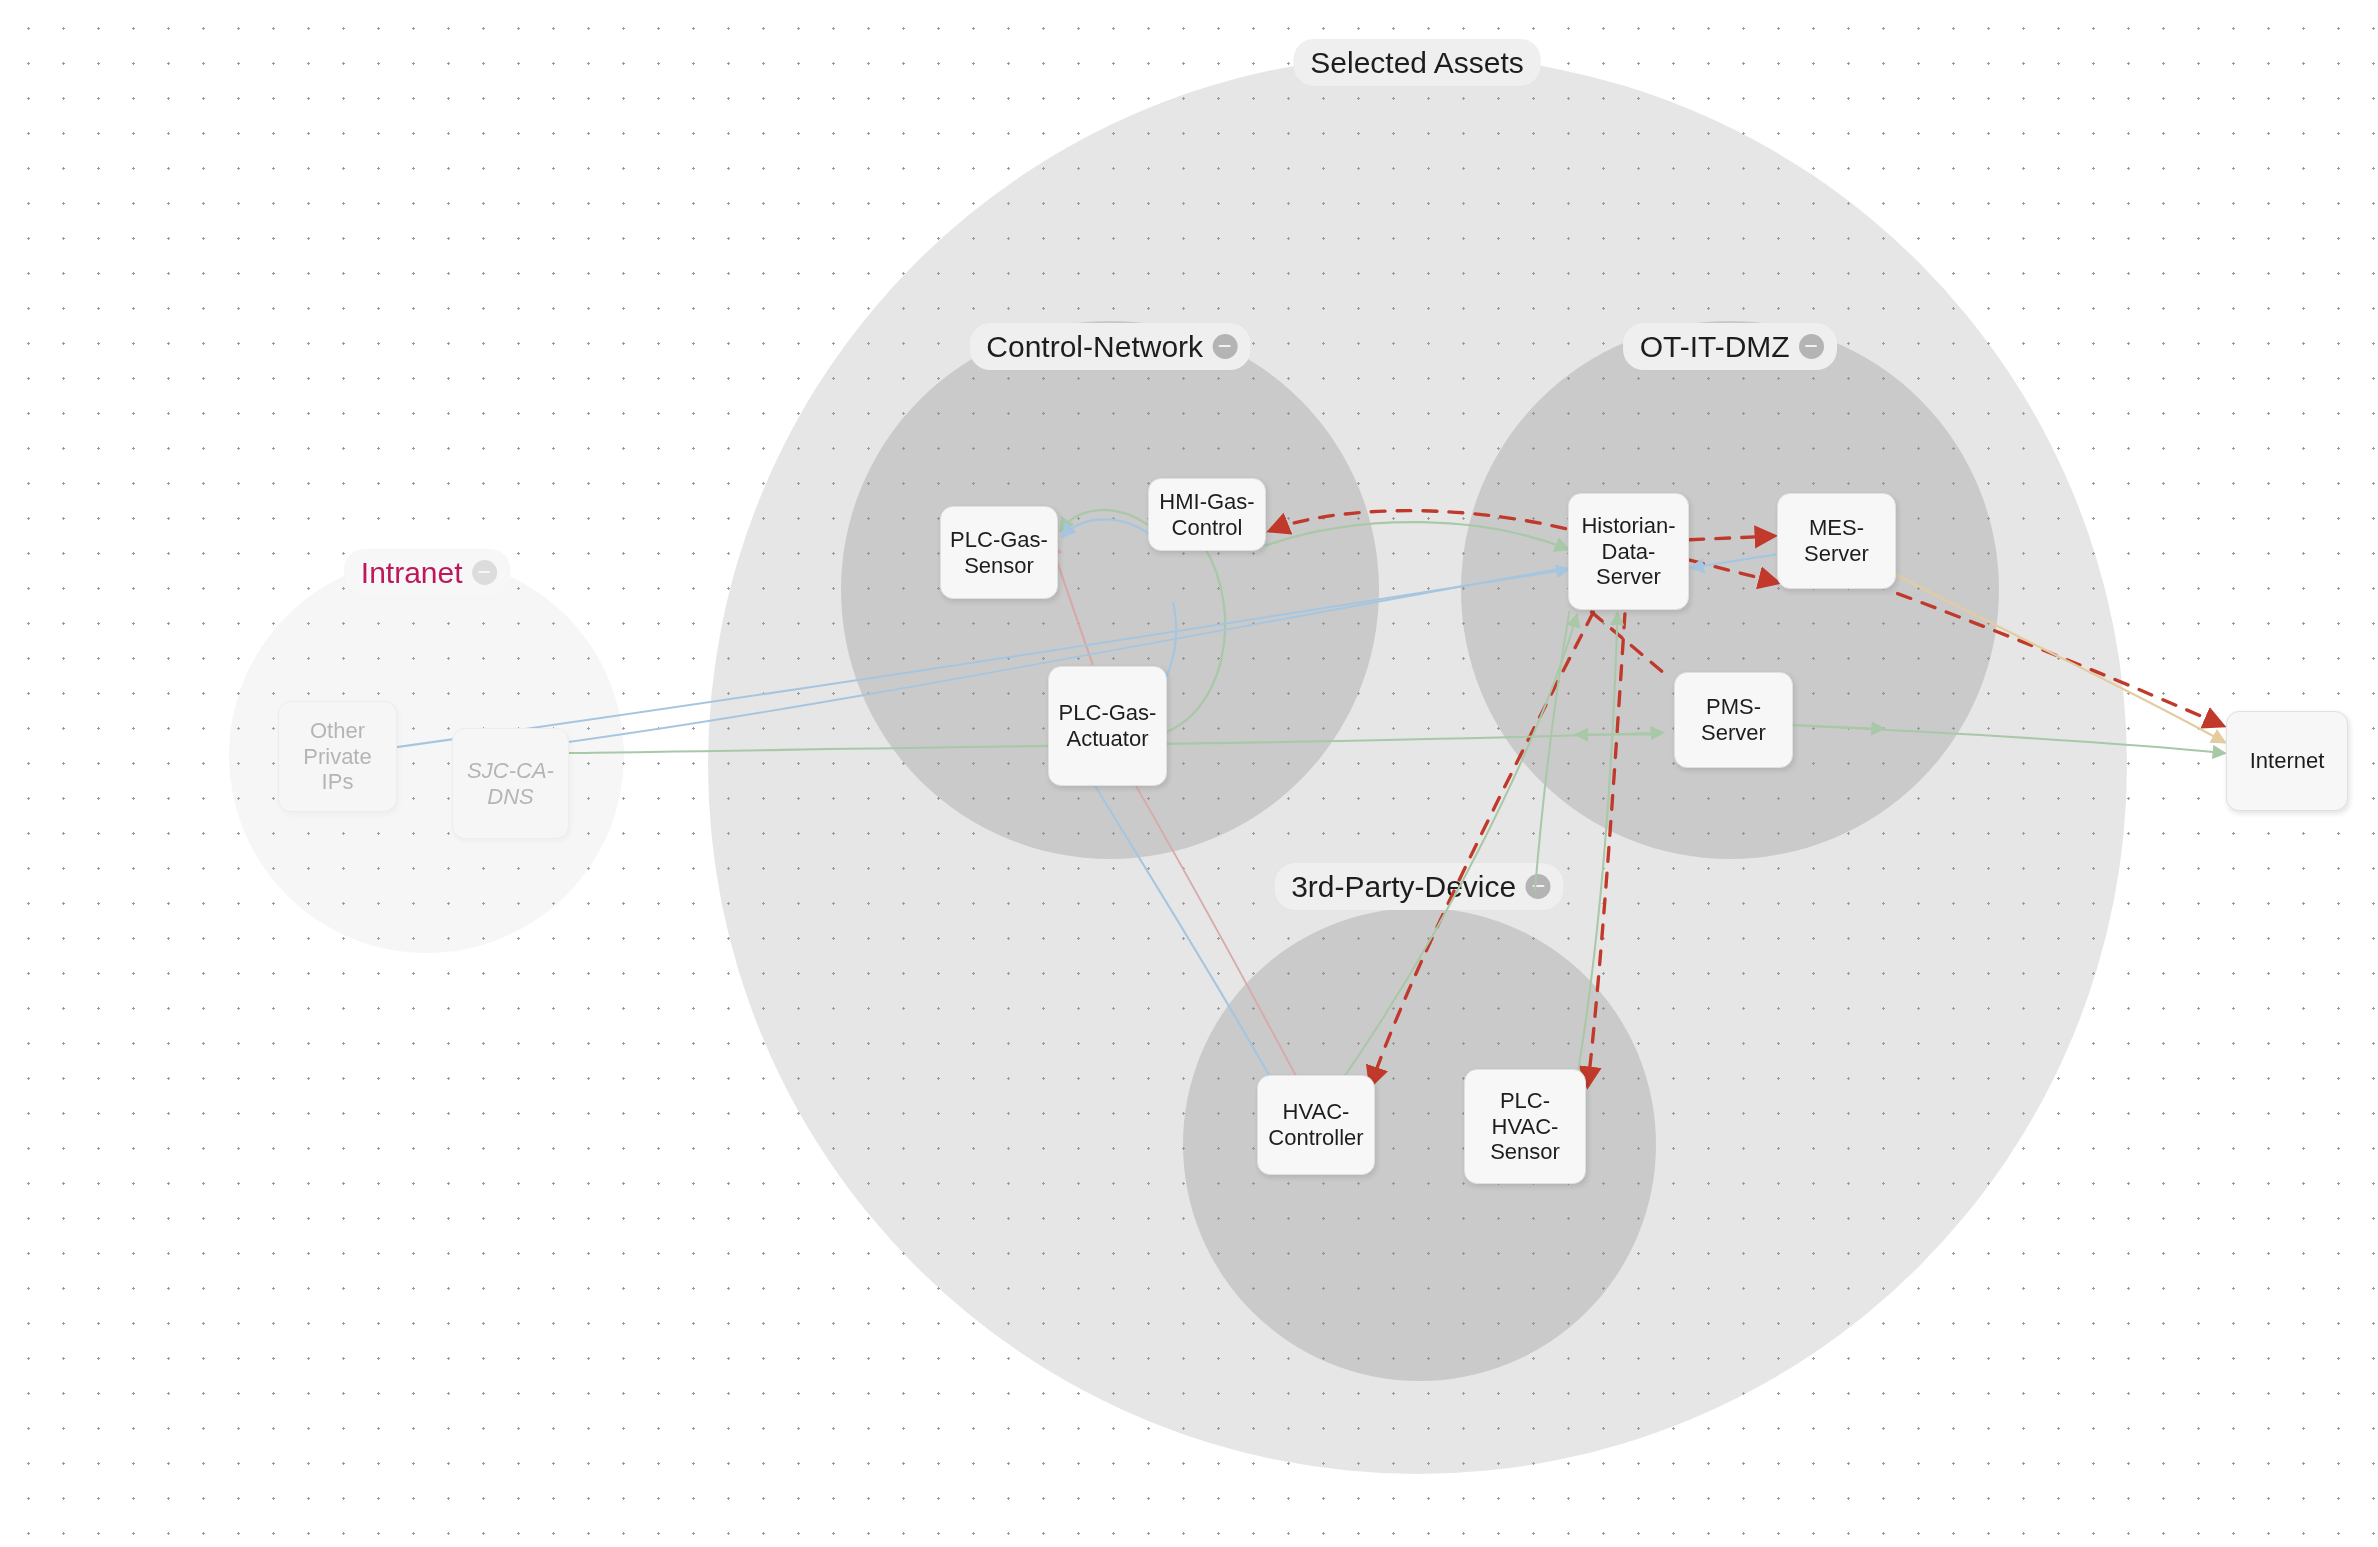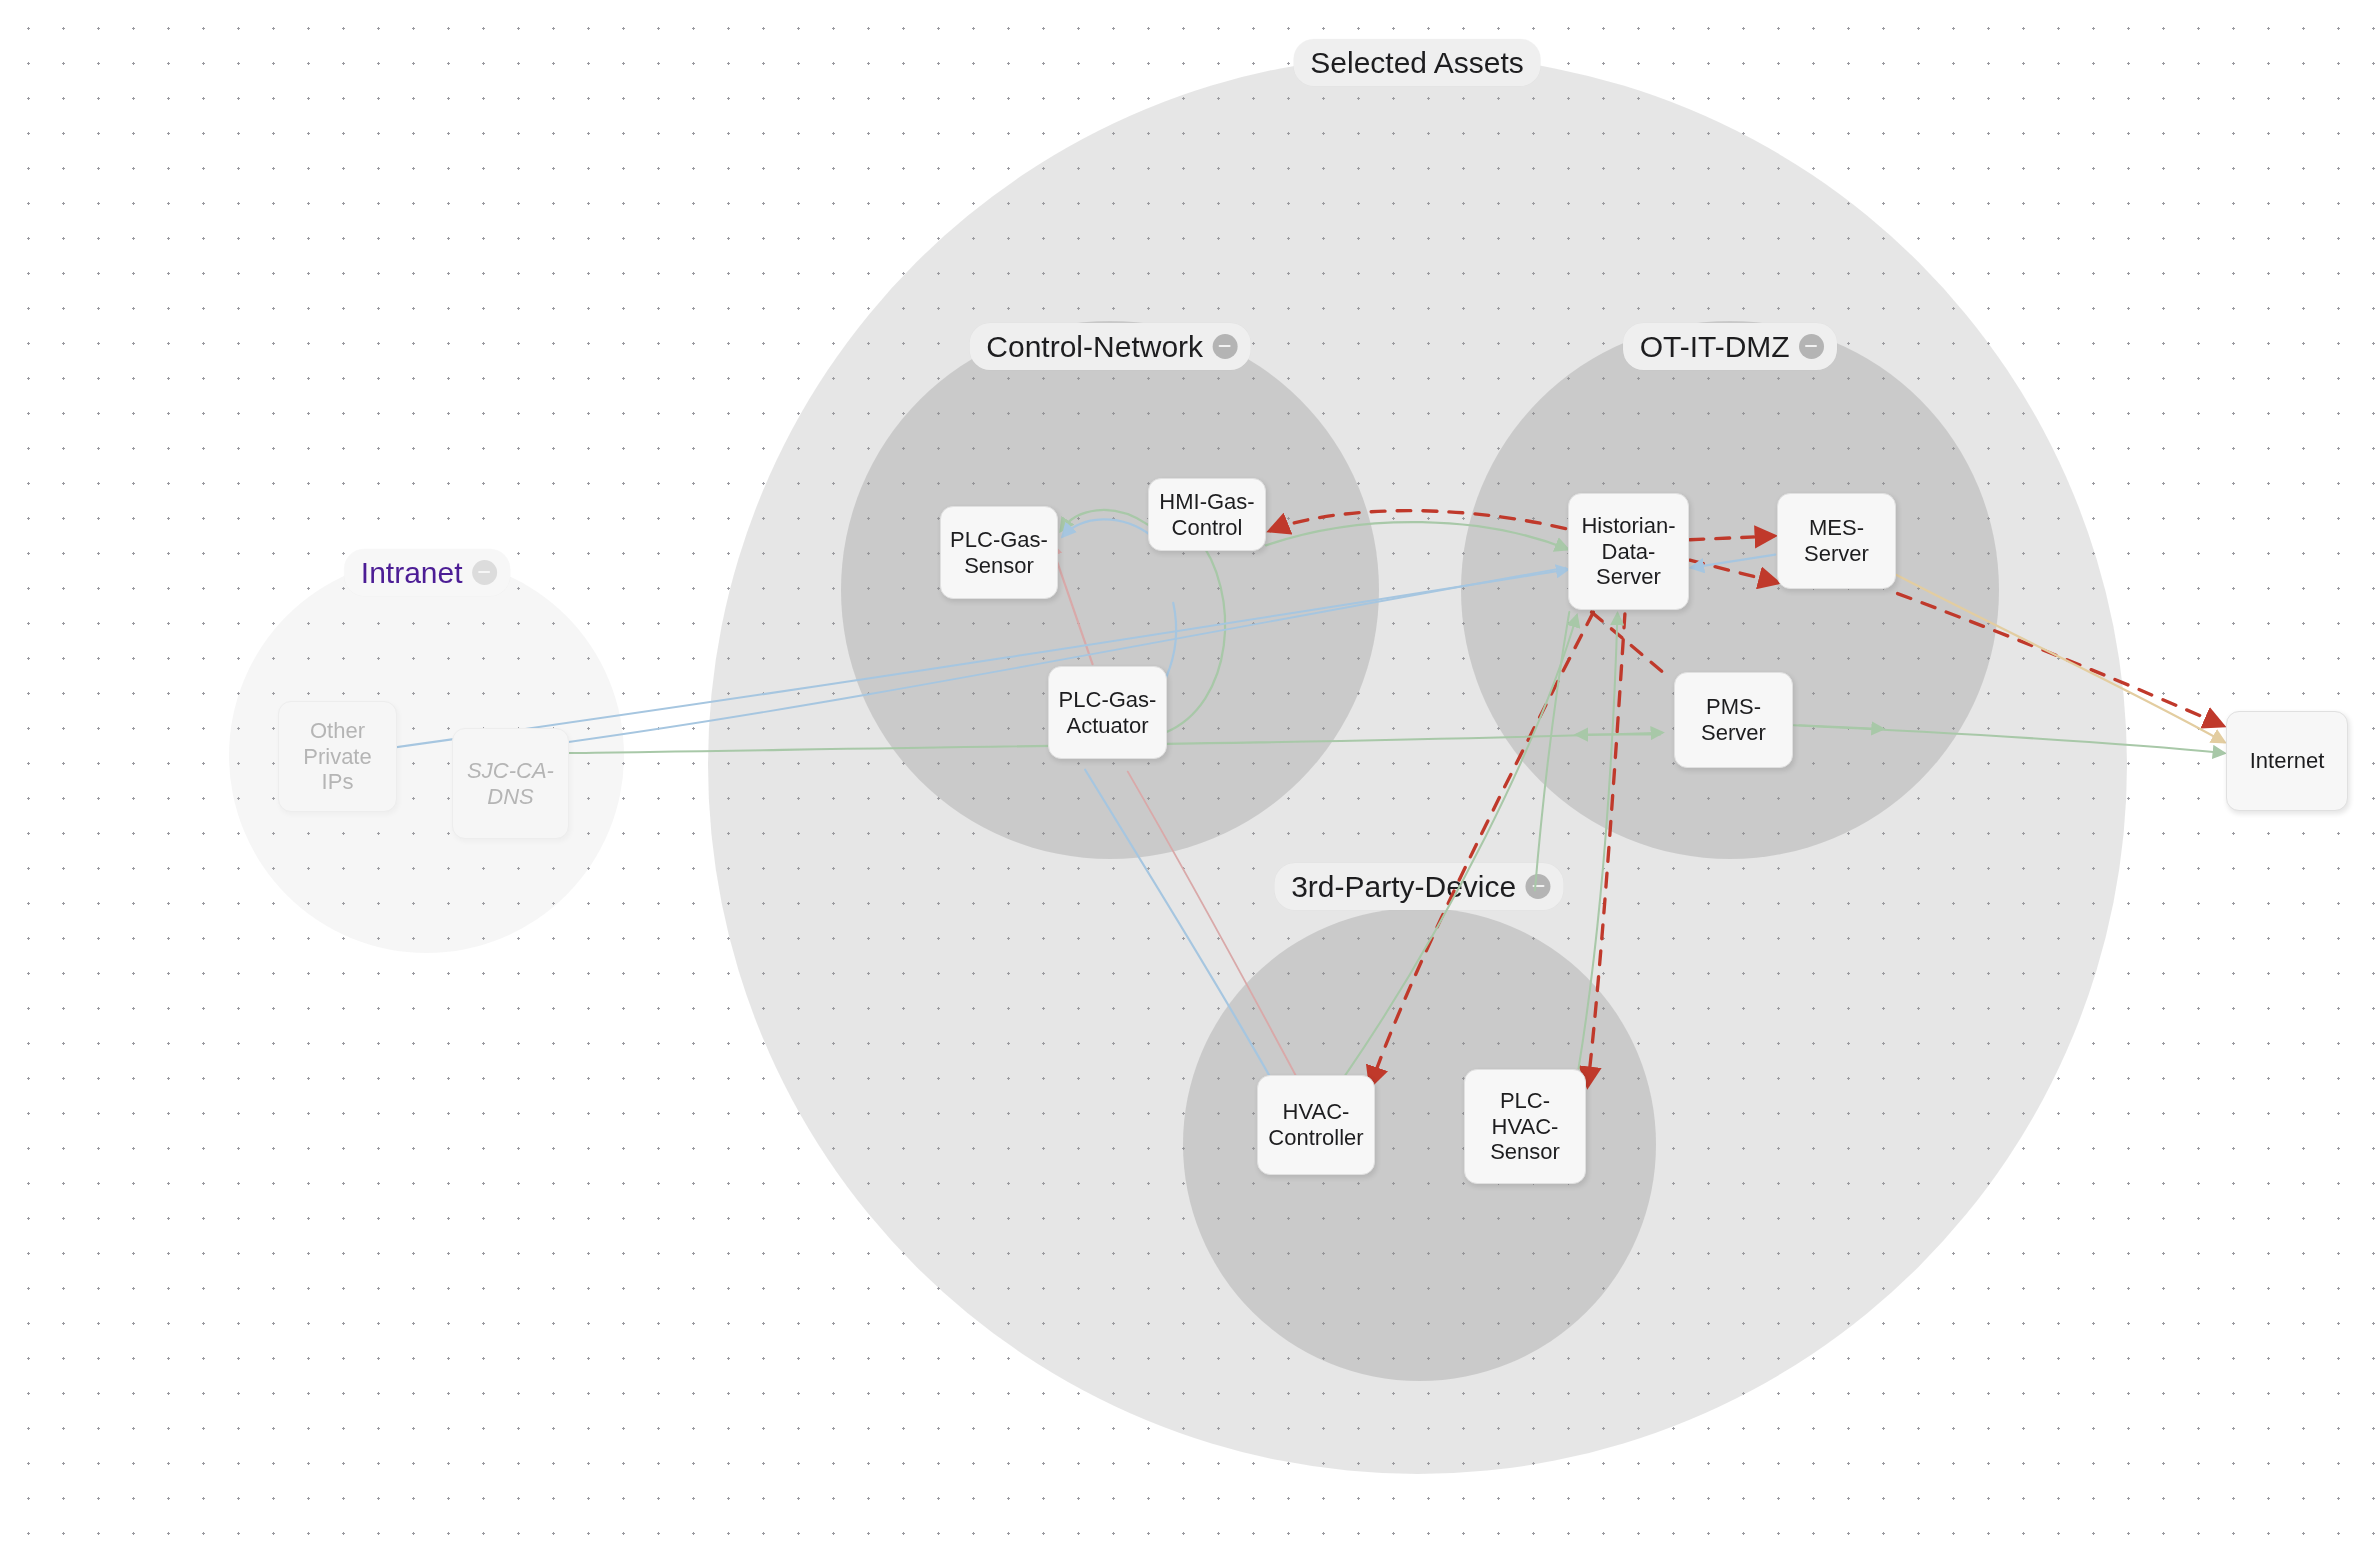--- a/index.html
+++ b/index.html
@@ -39,21 +39,21 @@
     border-radius: 20.4px;
     padding: 6.5px 13px 7.4px 16.7px;
     font-size: 30px;
     color: #1d1d1f;
     white-space: nowrap;
     transform: translateX(-50%);
     line-height: 1.1;
     box-shadow: 0 0 0 0.5px rgba(0,0,0,0.02);
   }
   .group-label.no-btn { padding-right: 16.7px; }
-  .group-label.faded { color: #4c1d95; background: #f7f7f7; }
+  .group-label.faded { color: #be185d; background: #f7f7f7; }
 
   .collapse-btn {
     width: 25px;
     height: 25px;
     border-radius: 50%;
     background: #b4b4b4;
     display: inline-flex;
     align-items: center;
     justify-content: center;
     flex: 0 0 auto;
@@ -221,21 +221,21 @@
   </div>
 
   <div class="node" style="left:940px; top:506px; width:118px; height:93px;text-align:center;">
     <span class="node-label">PLC-Gas-Sensor</span>
   </div>
 
   <div class="node" style="left:1148px; top:478px; width:118px; height:73px;">
     <span class="node-label">HMI-Gas-Control</span>
   </div>
 
-  <div class="node" style="left:1048px; top:666px; width:119px; height:93px;">
+  <div class="node" style="left:1048px; top:666px; width:119px; height:120px;">
     <span class="node-label">PLC-Gas-Actuator</span>
   </div>
 
   <div class="node" style="left:1568px; top:493px; width:121px; height:117px;">
     <span class="node-label">Historian-Data-Server</span>
   </div>
 
   <div class="node" style="left:1777px; top:493px; width:119px; height:96px;">
     <span class="node-label">MES-Server</span>
   </div>

